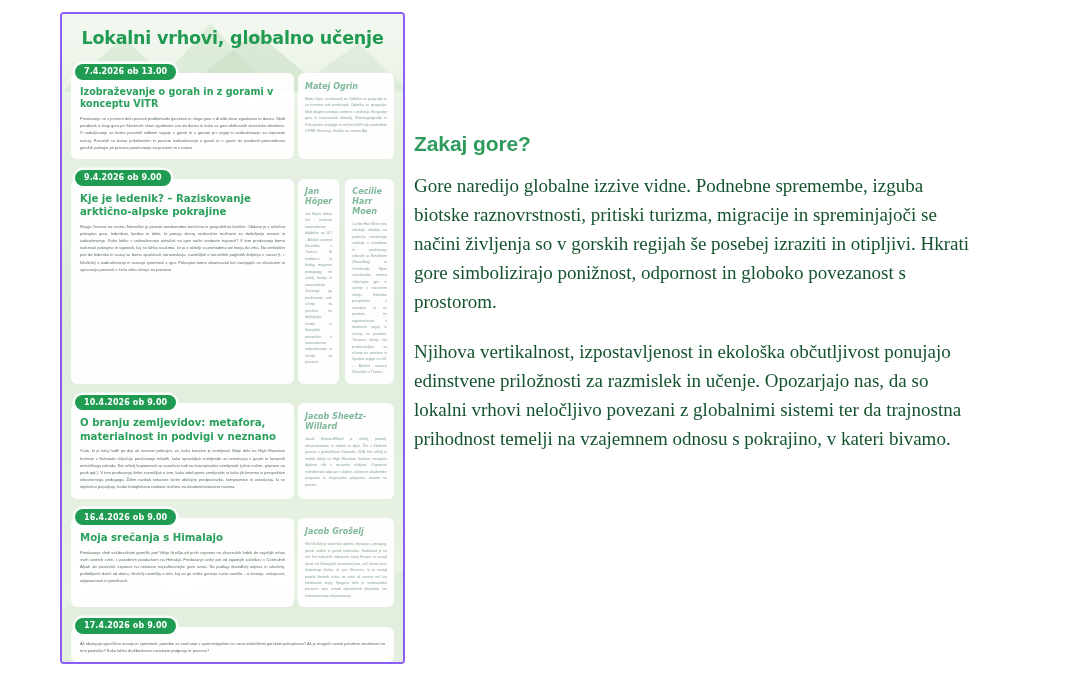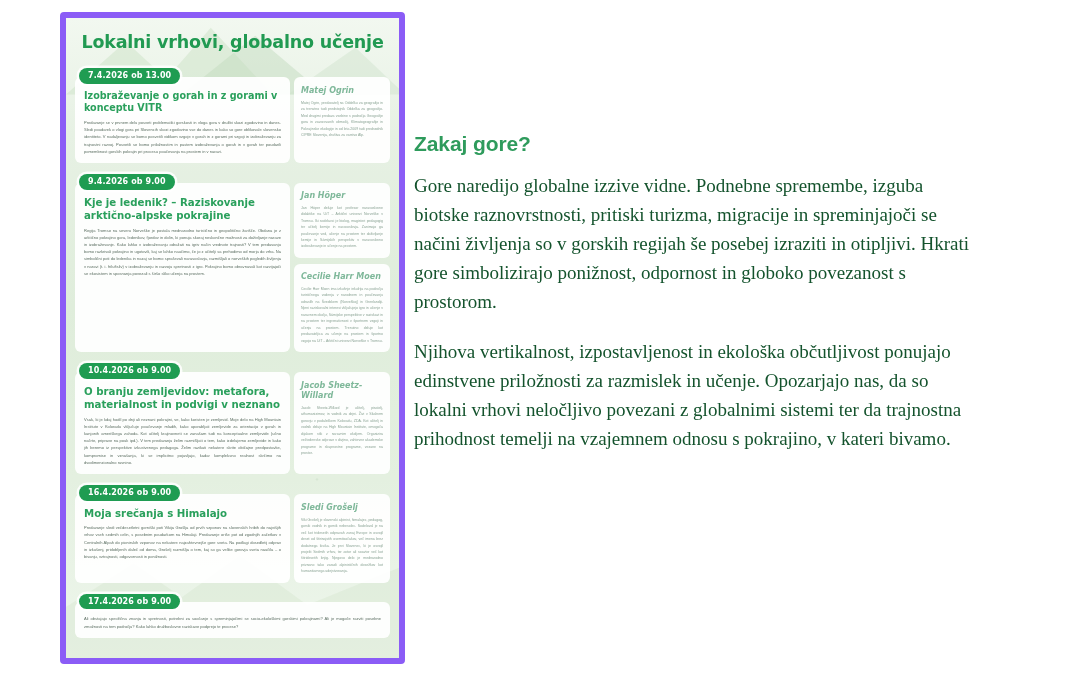--- a/index.html
+++ b/index.html
@@ -13,21 +13,21 @@
   .page{position:relative;width:1080px;height:675px;display:flex;}
 
   
   .poster-wrap{
     position:absolute;left:60px;top:12px;
     width:345px;height:652px;
   }
   .poster{
     position:relative;width:100%;height:100%;
     background:#eef5ec;
-    border:6px solid #8b5cf6;
+    border:2px solid #8b5cf6;
     border-radius:4px;
     overflow:hidden;
     box-sizing:border-box;
   }
   
   .poster-bg{
     position:absolute;inset:0;
     background:
       linear-gradient(180deg,#f2f8f0 0%,#e7f1e4 18%,#dfeddb 45%,#e4f0e0 72%,#eef6ec 100%);
   }
@@ -63,21 +63,21 @@
   }
   .cards{display:flex;gap:4px;margin-top:-7px;align-items:stretch;}
   .card{
     background:rgba(255,255,255,.93);
     border-radius:6px;
     padding:13px 9px 8px;
     box-sizing:border-box;
   }
   .card.main{flex:1 1 auto;}
   .card.side{width:96px;flex:0 0 96px;padding:9px 7px 8px;}
-  .card.side.stack{background:transparent;padding:0;display:flex;flex-direction:column;gap:6px;}
+  .card.side.stack{background:transparent;padding:0;display:flex;gap:6px;}
   .side-box{
     background:rgba(255,255,255,.93);
     border-radius:6px;padding:8px 7px;
     flex:1 1 auto;
   }
 
   .s-title{
     font-size:9.6px;font-weight:600;color:#2aa05c;
     line-height:1.32;margin:0 0 4px;
     font-family:"DejaVu Sans", sans-serif;
@@ -195,21 +195,21 @@
         </div>
 
         <div class="session">
           <span class="badge">16.4.2026 ob 9.00</span>
           <div class="cards">
             <div class="card main">
               <div class="s-title big">Moja srečanja s Himalajo</div>
               <p class="s-body">Predavanje sledi večdesetletni gorniški poti Vikija Grošlja od prvih vzponov na slovenskih hribih do najvišjih vrhov vseh sedmih celin, s posebnim poudarkom na Himalaji. Predavanje oriše pot od zgodnjih začetkov v Centralnih Alpah do pionirskih vzponov na nekatere najzahtevnejše gore sveta. Na podlagi dosedletij odprav in izkušenj, pridobljenih daleč od doma, Grošelj razmišlja o tem, kaj so ga velike gorovja sveta naučila – o bivanju, vztrajnosti, odgovornosti in ponižnosti.</p>
             </div>
             <div class="card side">
-              <div class="sp-name">Sledi Grošelj</div>
+              <div class="sp-name">Jacob Grošelj</div>
               <p class="sp-bio">Viki Grošelj je slovenski alpinist, himalajec, pedagog, gorski vodnik in gornik nebesolec. Sodeloval je na več kot tridesetih odpravah zunaj Evrope in osvojil deset od štirinajstih osemtisočakov, več imena brez dodatnega kisika. Je prvi Slovenec, ki je osvojil projekt Sedmih vrhov, ter avtor ali soavtor več kot štiridesetih knjig. Njegovo delo je mednarodno priznano tako zaradi alpinističnih dosežkov kot humanitarnega udejstvovanja.</p>
             </div>
           </div>
         </div>
 
         <div class="session">
           <span class="badge">17.4.2026 ob 9.00</span>
           <div class="cards">
             <div class="card main">
               <p class="s-body">Ali obstajajo specifična znanja in spretnosti, potrebni za soočanje s spreminjajočimi se socio-ekološkimi gorskimi pokrajinami? Ali je mogoče razviti posebne zmožnosti na tem področju? Kako lahko družboslovne raziskave podprejo te procese?</p>

